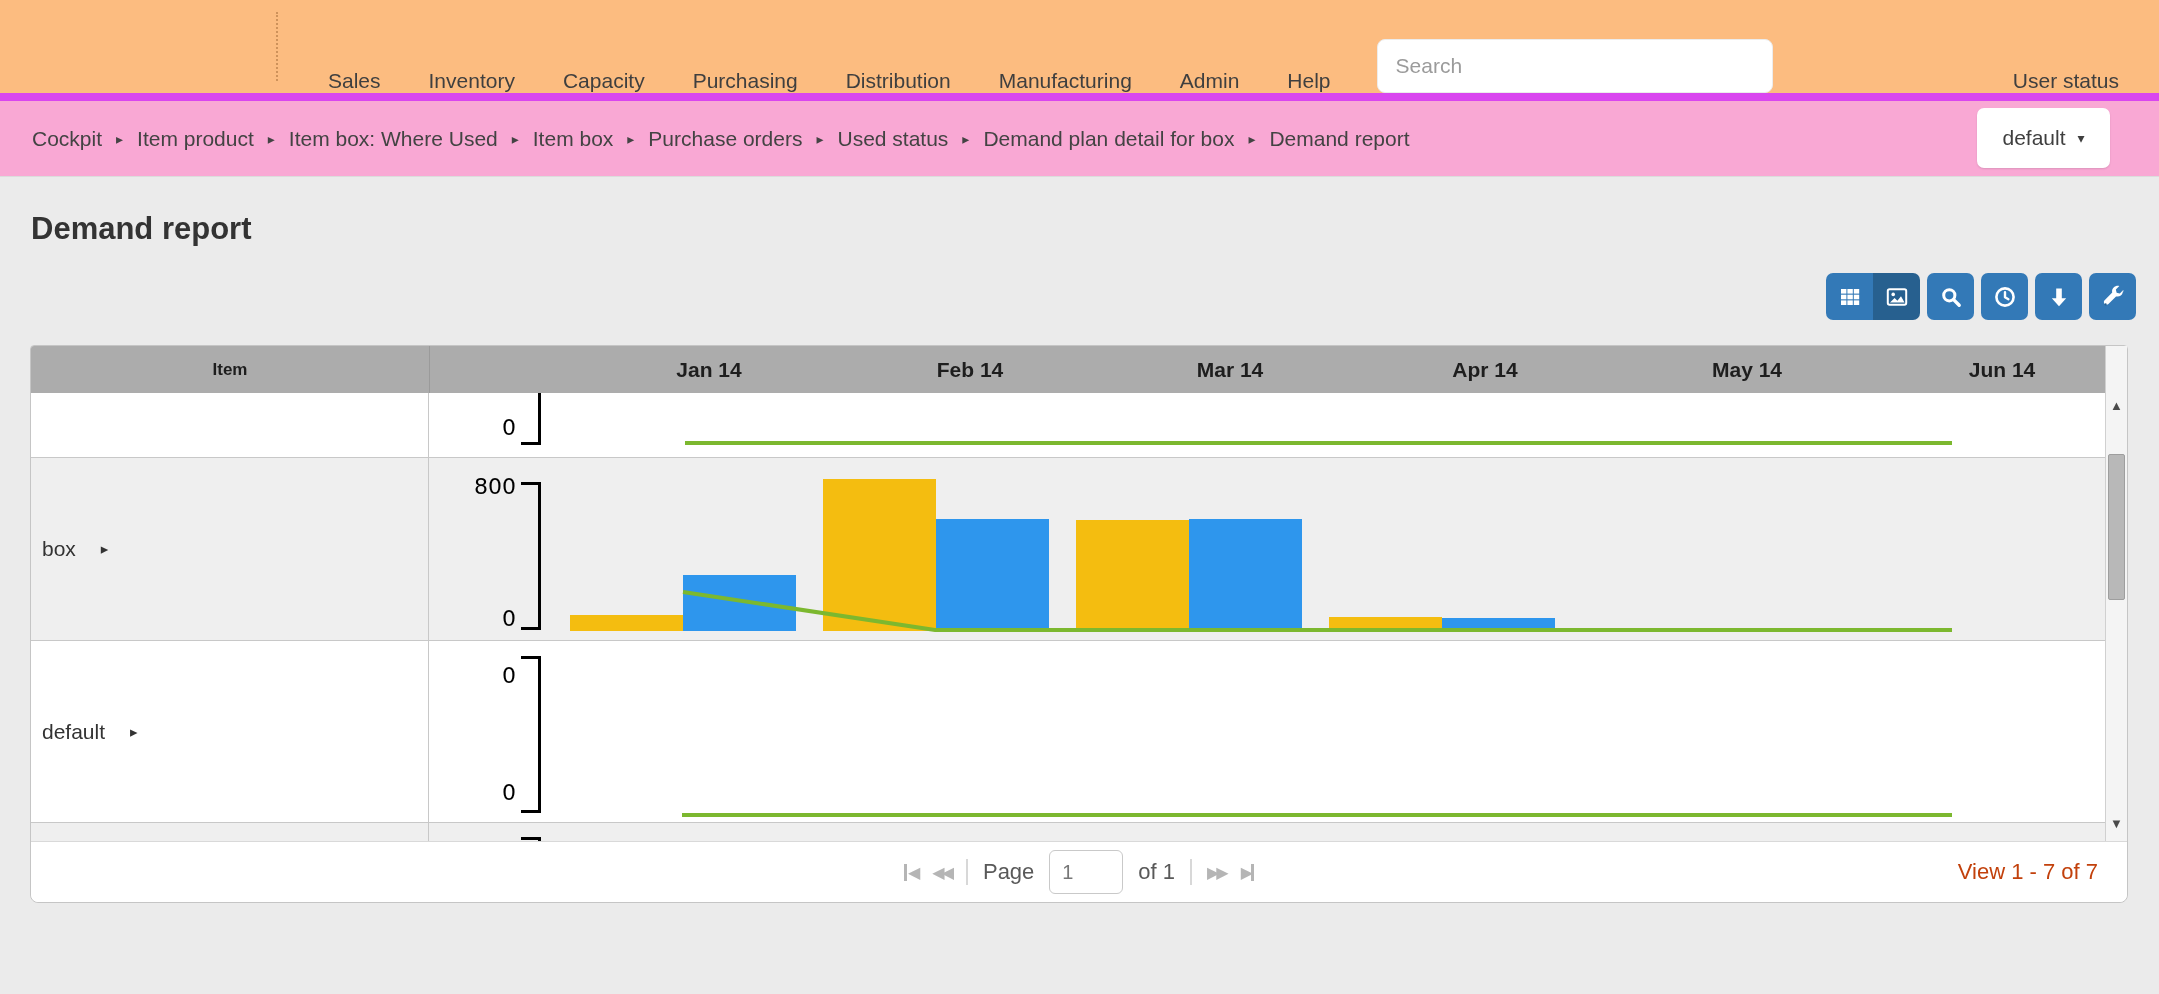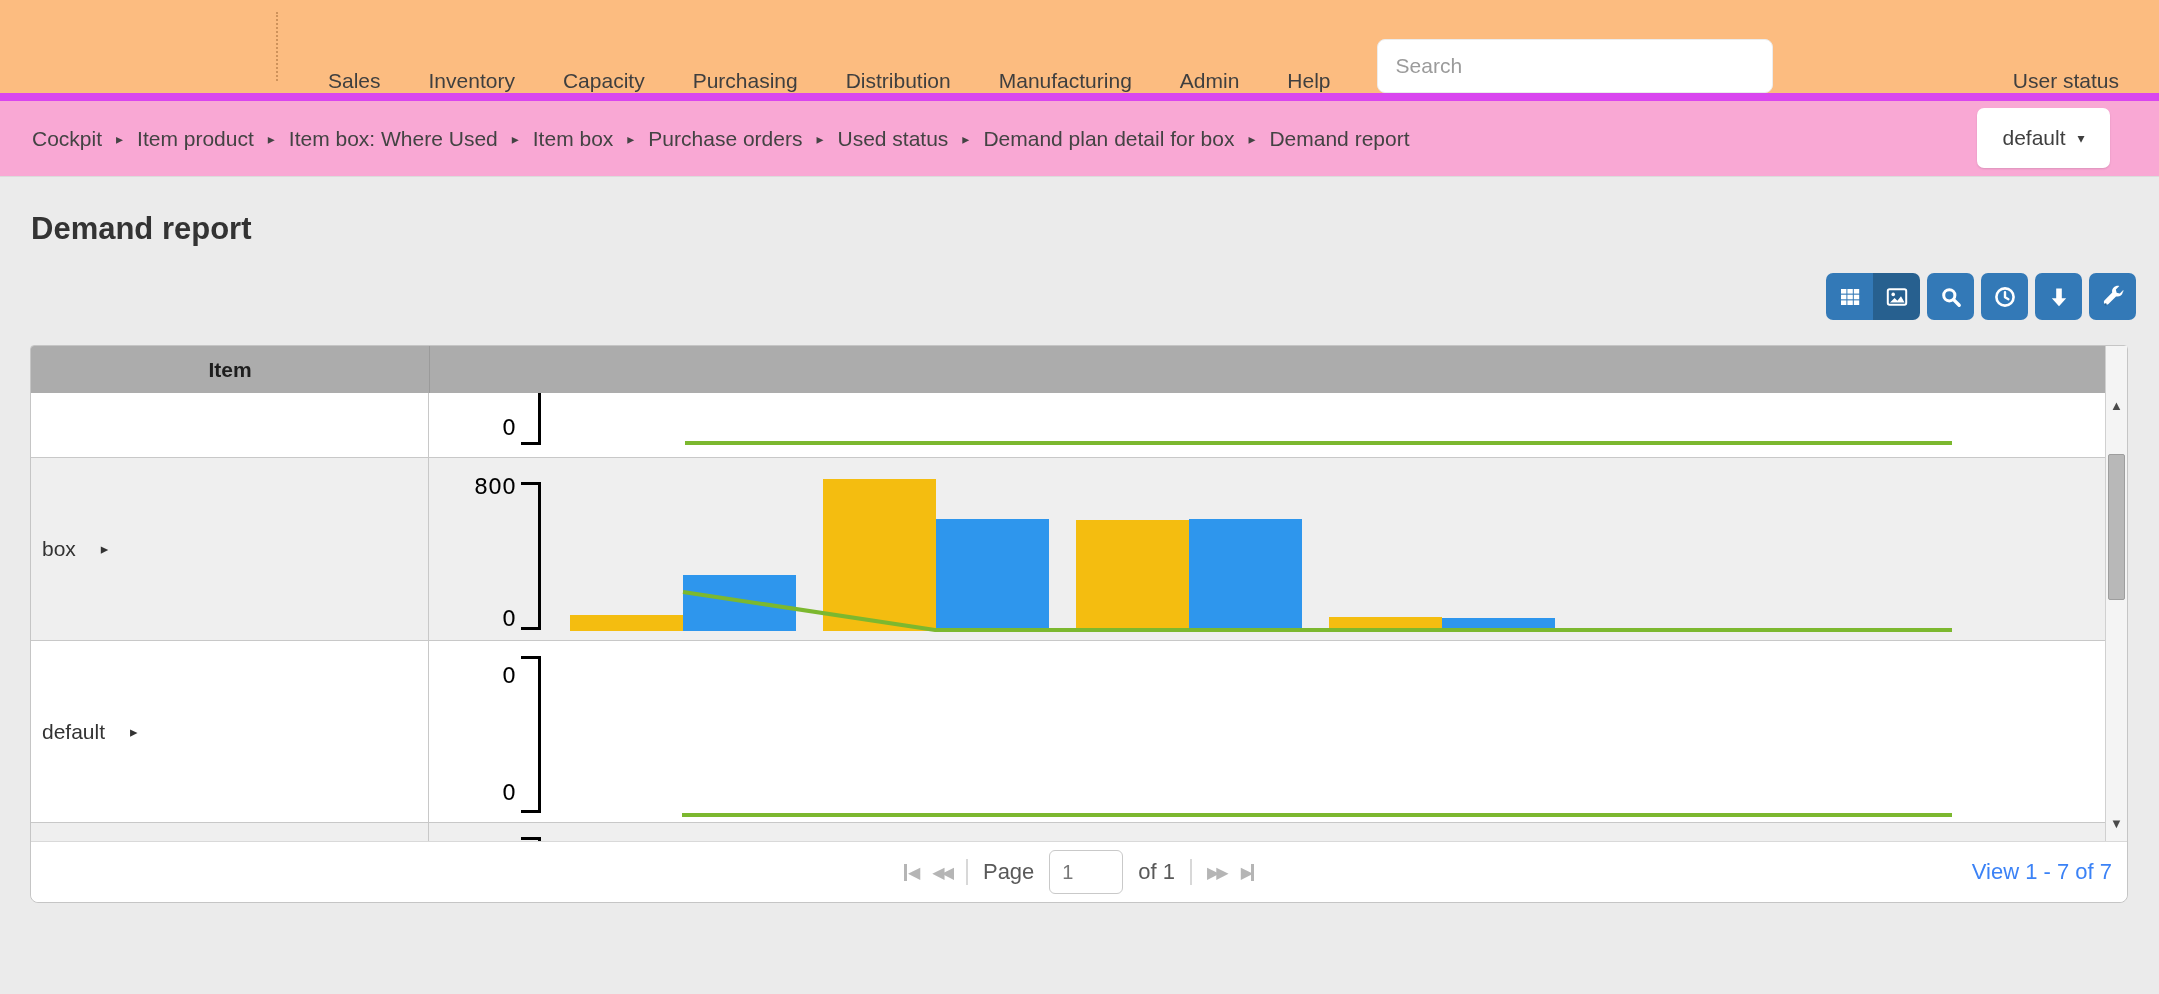--- a/index.html
+++ b/index.html
@@ -41,21 +41,21 @@
   .tb-group .tb-btn{border-radius:0;}
   .tb-btn.active{background:#27608F;}
   .tb-btn svg{display:block;}
 
   
   .grid{position:absolute;left:30px;top:172px;width:2098px;height:558px;background:#fff;
         border:1px solid #C5C5C5;box-sizing:border-box;border-radius:4px 4px 8px 8px;}
   .grid-header{height:47px;margin-right:22px;background:#ACACAC;display:flex;
                border-radius:3px 0 0 0;}
   .col-item-h{width:398px;border-right:1px solid #9A9A9A;display:flex;align-items:center;
-              justify-content:center;font-size:21px;font-weight:bold;color:#1E1E1E;}
+              justify-content:center;font-size:17px;font-weight:bold;color:#1E1E1E;}
   .col-months{flex:1;position:relative;}
   .month-h{position:absolute;top:50%;transform:translate(-50%,-50%);font-size:21px;
            font-weight:bold;color:#1E1E1E;white-space:nowrap;}
 
   .grid-body{margin-right:22px;}
   .g-row{position:relative;box-sizing:border-box;border-bottom:1px solid #C8C8C8;overflow:hidden;}
   .g-row.stripe{background:#EFEFEF;}
   .item-cell{position:absolute;left:0;top:0;bottom:0;width:398px;border-right:1px solid #C8C8C8;
              display:flex;align-items:center;padding-left:11px;gap:25px;box-sizing:border-box;}
   .item-label{font-size:21px;color:#333;}
@@ -83,21 +83,21 @@
   
   .grid-footer{position:absolute;left:0;right:0;bottom:0;height:60px;background:#fff;
                border-top:1px solid #D9D9D9;border-radius:0 0 8px 8px;
                display:flex;align-items:center;justify-content:center;}
   .pager{display:flex;align-items:center;gap:15px;font-size:22px;color:#595959;}
   .pg-ic{display:flex;align-items:center;cursor:pointer;color:#B5B5B5;font-size:16px;letter-spacing:-3px;}
   .pg-bar{display:inline-block;width:3px;height:17px;background:#B5B5B5;margin:0 1px;}
   .pg-sep{width:2px;height:26px;background:#D8D8D8;}
   .pg-input{width:60px;height:42px;border:1px solid #C9C9C9;border-radius:6px;font-size:20px;
             color:#777;padding:0 0 0 12px;outline:none;font-family:"Liberation Sans",sans-serif;}
-  .view-info{position:absolute;right:15px;font-size:22px;color:#3b82f6;margin-left:36px;}
+  .view-info{position:absolute;right:29px;font-size:22px;color:#c2410c;margin-left:36px;}
 </style>
 </head>
 <body>
 
 <div id="app">
 
   <div class="navbar">
     <div class="logo-divider"></div>
     <div class="nav-items">
       <span class="nav-item">Sales</span>
@@ -187,20 +187,28 @@
           <path fill="#fff" d="M21.9 6.1c0 .5-.06.9-.17 1.4-.56 2.4-2.7 4.1-5.2 4.1-.5 0-1-.07-1.5-.2l-7.6 7.6c-.5.5-1.2.8-1.9.8-1.5 0-2.7-1.2-2.7-2.7 0-.7.27-1.4.8-1.9l7.6-7.6c-.14-.5-.2-1-.2-1.5 0-2.5 1.7-4.6 4.1-5.2.44-.1.9-.17 1.4-.17.6 0 1.2.1 1.8.3l-3.5 3.4.8 3.2 3.2.8 3.4-3.5c.2.58.3 1.2.3 1.8z"></path>
           <circle cx="4.6" cy="19.4" r="1.1" fill="#27608F"></circle>
         </svg>
       </button>
     </div>
 
     <div class="grid">
 
       <div class="grid-header">
         <div class="col-item-h">Item</div>
+        <div class="col-months">
+          <span class="month-h" style="left:279px">Jan 14</span>
+          <span class="month-h" style="left:540px">Feb 14</span>
+          <span class="month-h" style="left:800px">Mar 14</span>
+          <span class="month-h" style="left:1055px">Apr 14</span>
+          <span class="month-h" style="left:1317px">May 14</span>
+          <span class="month-h" style="left:1572px">Jun 14</span>
+        </div>
       </div>
 
       <div class="grid-body">
 
         <div class="g-row" style="height:65px">
           <div class="item-cell"></div>
           <div class="chart-cell" id="chart-0">
             <div class="axis no-top" style="top:-8px;height:60px"></div>
             <span class="tick" style="top:22px">0</span>
           <svg width="1678" height="65" class="line-svg">

